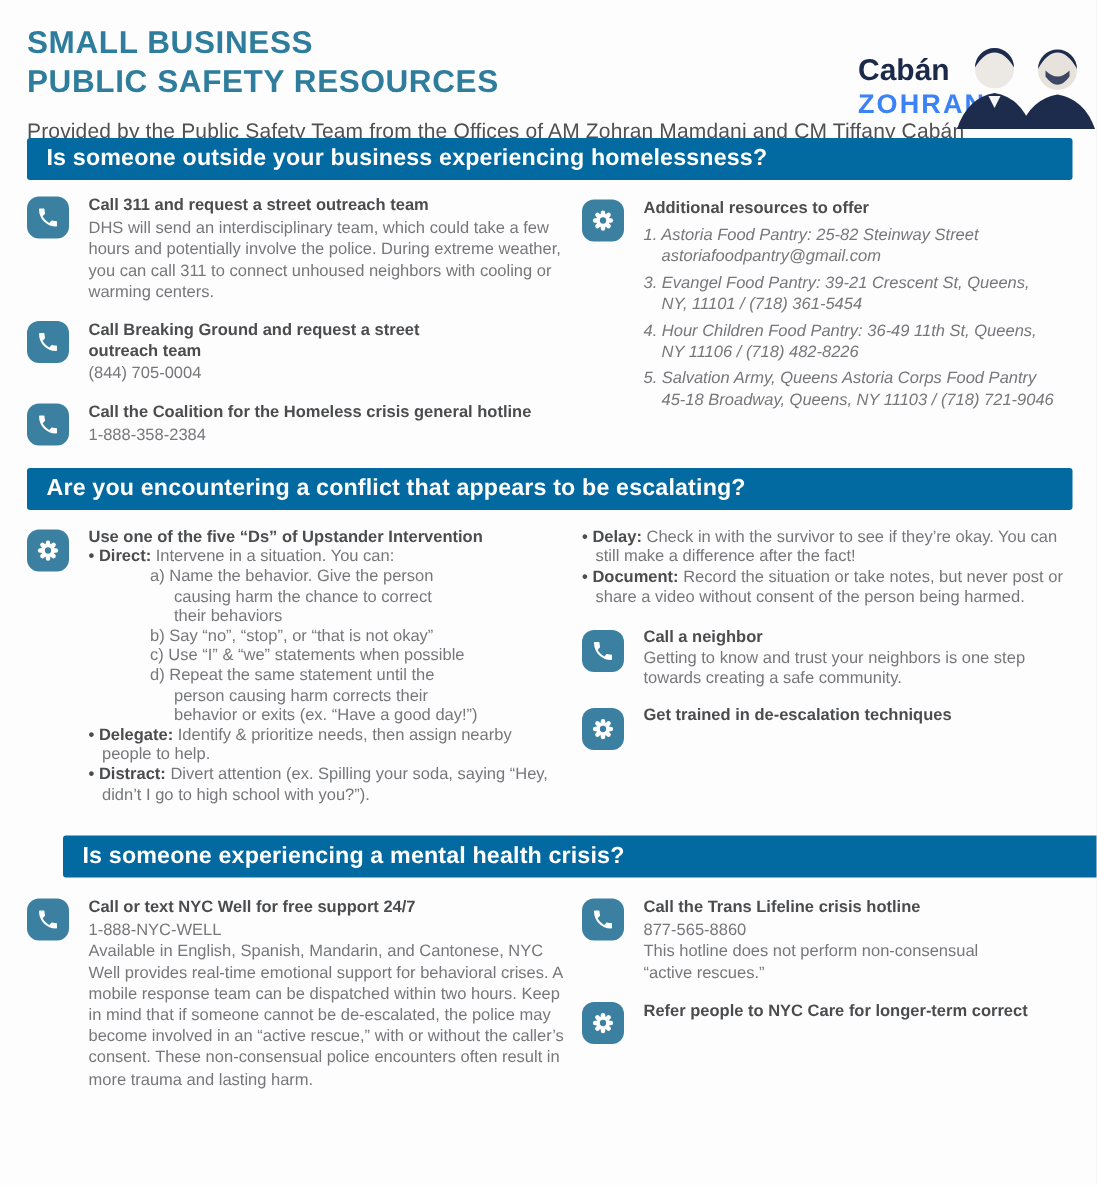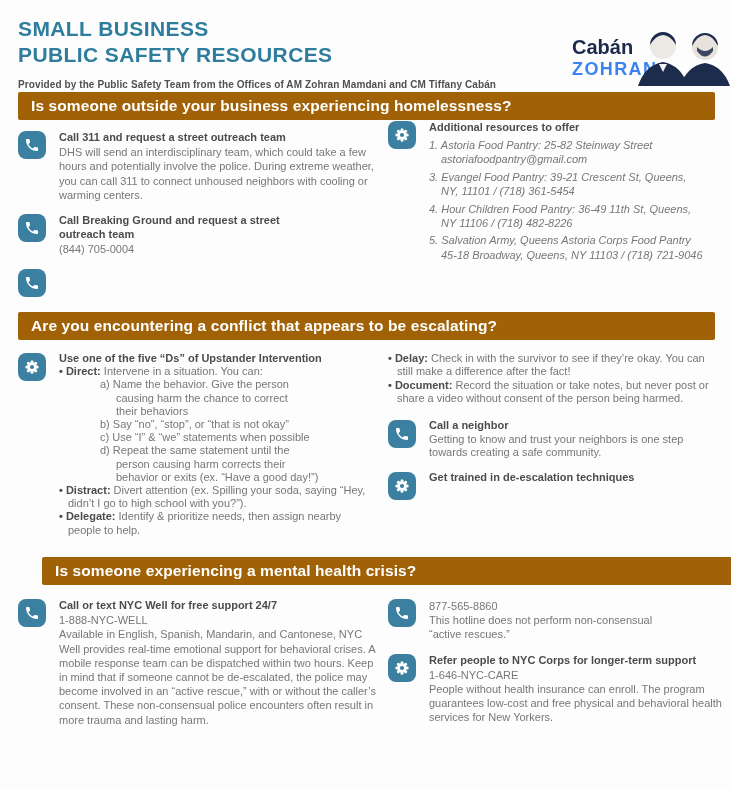--- a/index.html
+++ b/index.html
@@ -1,34 +1,34 @@
 <!DOCTYPE html>
 <html><head>
 <meta charset="utf-8">
 <style>
   html,body{margin:0;padding:0;background:#e9e9e9;}
   #page{position:relative;width:731px;height:790px;background:#fdfdfe;overflow:hidden;
         font-family:"Liberation Sans",sans-serif;margin:0 auto;padding-left:23px;}
   
   .hdr{position:absolute;left:18px;top:16px;}
   .h-title{font-size:21px;font-weight:800;color:#2e7d9c;line-height:1.22;letter-spacing:.4px;}
-  .h-sub{margin-top:12px;font-size:10px;font-weight:700;color:#4f5052;letter-spacing:.1px;}
+  .h-sub{margin-top:12px;font-size:14px;font-weight:400;color:#4f5052;letter-spacing:.1px;}
   .logo{position:absolute;top:37px;left:556px;margin-left:16px;}
   .logo-caban{font-size:20px;font-weight:800;color:#1b2a4a;line-height:1.05;}
   .logo-zohran{font-size:18px;font-weight:800;color:#3b82f6;letter-spacing:1.4px;line-height:1.3;}
   .photo{position:absolute;top:18px;left:636px;width:94px;height:68px;}
   
-  .banner{position:absolute;left:18px;width:697px;height:28px;background:#a16207;border-radius:2px;
+  .banner{position:absolute;left:18px;width:697px;height:28px;background:#0369a1;border-radius:2px;
           color:#ffffff;font-weight:700;font-size:15.5px;display:flex;align-items:center;
           padding-left:13px;box-sizing:border-box;letter-spacing:.1px;}
   #banner1{top:92px;} #banner2{top:312px;} #banner3{top:557px;margin-left:24px;} #banner4{top:792px;}
   
   .col{position:absolute;font-size:11px;line-height:14.2px;}
   #s1-left{left:18px;top:130px;width:357px;}
-  #s1-right{left:388px;top:120px;width:334px;}
+  #s1-right{left:388px;top:132px;width:334px;}
   #s2-left{left:18px;top:352px;width:358px;line-height:13.2px;}
   #s2-right{left:388px;top:352px;width:334px;line-height:13.4px;}
   #s3-left{left:18px;top:598px;width:358px;}
   #s3-right{left:388px;top:598px;width:334px;}
   
   .item{display:flex;margin-bottom:11px;}
   .icon-box{width:28px;height:28px;border-radius:8px;background:#3b80a1;flex:none;
             display:flex;align-items:center;justify-content:center;margin-right:13px;margin-top:1px;}
   .itext{flex:1;min-width:0;}
   .ititle{font-weight:700;color:#4b4c4e;white-space:pre-line;}
@@ -103,20 +103,24 @@
 outreach team</div>
         <div class="ibody">(844) 705-0004</div>
       </div>
     </div>
     <div class="item">
       <span class="icon-box">
         <svg viewBox="0 0 24 24" width="16" height="16">
             <path fill="#fff" d="M6.62 10.79c1.44 2.83 3.76 5.14 6.59 6.59l2.2-2.21c.27-.27.67-.36 1.02-.24 1.12.37 2.33.57 3.57.57.55 0 1 .45 1 1V20c0 .55-.45 1-1 1-9.39 0-17-7.61-17-17 0-.55.45-1 1-1h3.5c.55 0 1 .45 1 1 0 1.25.2 2.45.57 3.57.11.35.03.74-.25 1.02l-2.2 2.2z"></path>
           </svg>
       </span>
+      <div class="itext">
+        <div class="ititle">Call the Coalition for the Homeless crisis general hotline</div>
+        <div class="ibody">1-888-358-2384</div>
+      </div>
     </div>
   </div>
 
   <div class="col" id="s1-right">
     <div class="item">
       <span class="icon-box">
         <svg viewBox="0 0 24 24" width="18" height="18">
           <g fill="#fff">
             <rect x="10" y="3" width="4" height="18" rx="2"></rect>
             <rect x="10" y="3" width="4" height="18" rx="2" transform="rotate(45 12 12)"></rect>
@@ -163,22 +167,22 @@
         <div class="steps">
           <div class="step">a) Name the behavior. Give the person
 causing harm the chance to correct
 their behaviors</div>
           <div class="step">b) Say “no”, “stop”, or “that is not okay”</div>
           <div class="step">c) Use “I” &amp; “we” statements when possible</div>
           <div class="step">d) Repeat the same statement until the
 person causing harm corrects their
 behavior or exits (ex. “Have a good day!”)</div>
         </div>
+        <div class="bullet"><span class="bl">Delegate:</span> <span>Identify &amp; prioritize needs, then assign nearby people to help.</span></div>
         <div class="bullet"><span class="bl">Distract:</span> <span>Divert attention (ex. Spilling your soda, saying “Hey, didn’t I go to high school with you?”).</span></div>
-        <div class="bullet"><span class="bl">Delegate:</span> <span>Identify &amp; prioritize needs, then assign nearby people to help.</span></div>
       </div>
     </div>
   </div>
 
   <div class="col" id="s2-right">
     <div class="bullets-top">
       <div class="bullet"><span class="bl">Delay:</span> <span>Check in with the survivor to see if they’re okay. You can still make a difference after the fact!</span></div>
       <div class="bullet"><span class="bl">Document:</span> <span>Record the situation or take notes, but never post or share a video without consent of the person being harmed.</span></div>
     </div>
     <div class="item">
@@ -227,39 +231,38 @@
   </div>
 
   <div class="col" id="s3-right">
     <div class="item">
       <span class="icon-box">
         <svg viewBox="0 0 24 24" width="16" height="16">
             <path fill="#fff" d="M6.62 10.79c1.44 2.83 3.76 5.14 6.59 6.59l2.2-2.21c.27-.27.67-.36 1.02-.24 1.12.37 2.33.57 3.57.57.55 0 1 .45 1 1V20c0 .55-.45 1-1 1-9.39 0-17-7.61-17-17 0-.55.45-1 1-1h3.5c.55 0 1 .45 1 1 0 1.25.2 2.45.57 3.57.11.35.03.74-.25 1.02l-2.2 2.2z"></path>
           </svg>
       </span>
       <div class="itext">
+        <div class="ititle">Call the Trans Lifeline crisis hotline</div>
         <div class="ibody">877-565-8860
 This hotline does not perform non-consensual
 “active rescues.”</div>
       </div>
     </div>
     <div class="item">
       <span class="icon-box">
         <svg viewBox="0 0 24 24" width="18" height="18">
           <g fill="#fff">
             <rect x="10" y="3" width="4" height="18" rx="2"></rect>
             <rect x="10" y="3" width="4" height="18" rx="2" transform="rotate(45 12 12)"></rect>
             <rect x="10" y="3" width="4" height="18" rx="2" transform="rotate(90 12 12)"></rect>
             <rect x="10" y="3" width="4" height="18" rx="2" transform="rotate(135 12 12)"></rect>
             <circle cx="12" cy="12" r="6"></circle>
           </g>
           <circle cx="12" cy="12" r="2.8" fill="#3b80a1"></circle>
         </svg>
       </span>
       <div class="itext">
-        <div class="ititle">Refer people to NYC Corps for longer-term support</div>
-        <div class="ibody">1-646-NYC-CARE
-People without health insurance can enroll. The program guarantees low-cost and free physical and behavioral health services for New Yorkers.</div>
+        <div class="ititle">Refer people to NYC Care for longer-term correct</div>
       </div>
     </div>
   </div>
 
 </div>
 
 </body></html>

